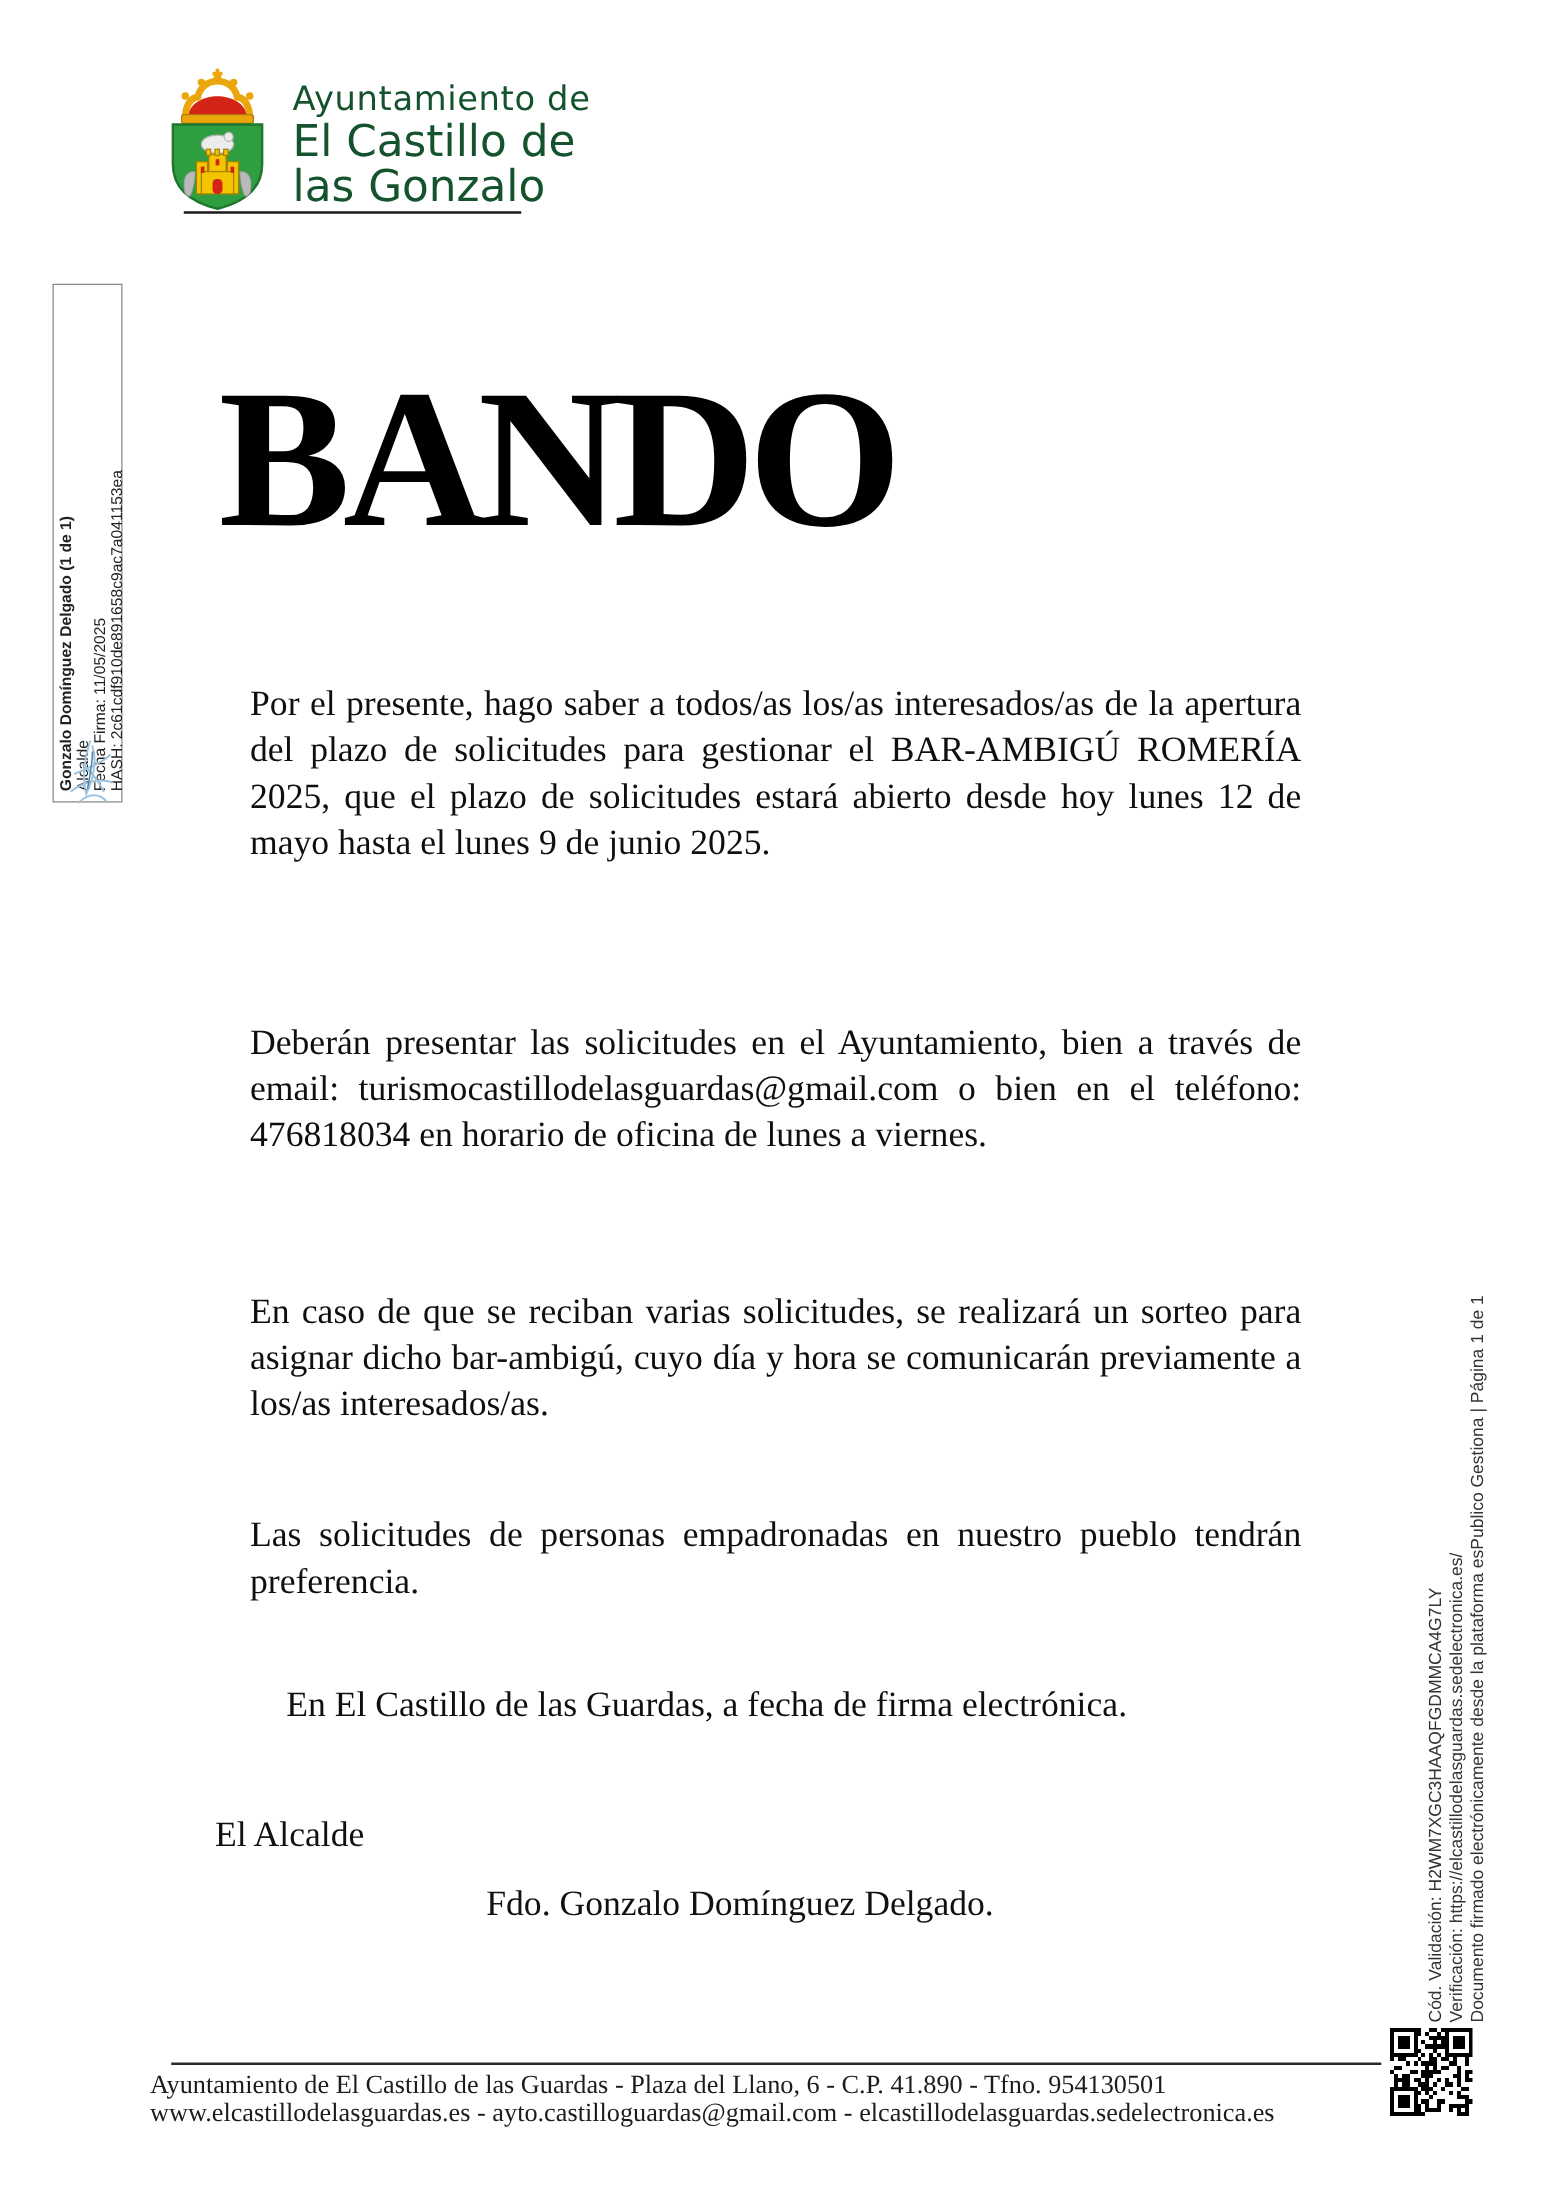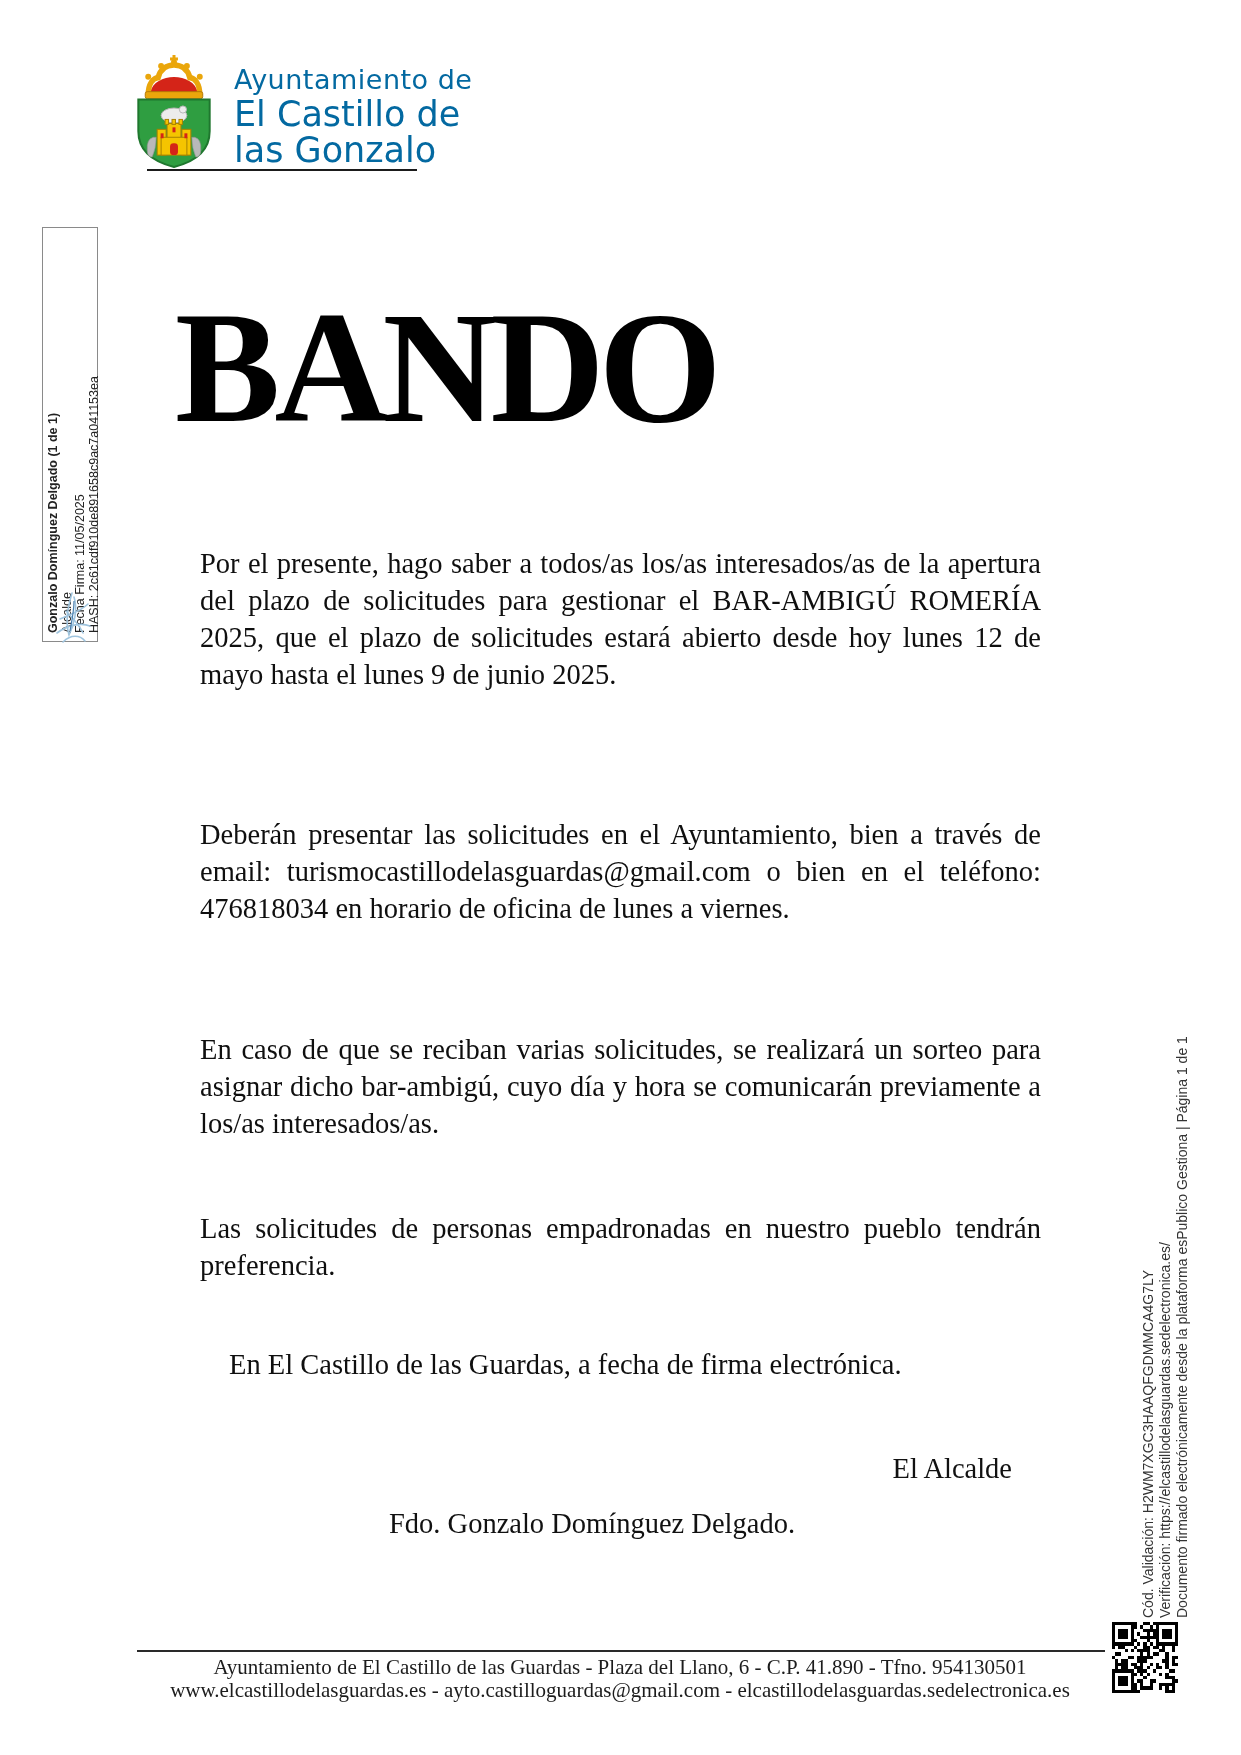--- a/index.html
+++ b/index.html
@@ -3,21 +3,21 @@
 <meta charset="utf-8">
 <style>
   *{margin:0;padding:0;box-sizing:border-box}
   html,body{background:#ffffff}
   .page{position:relative;width:1241px;height:1755px;margin:0 auto;background:#fff;overflow:hidden;
         font-family:"Liberation Serif",serif;color:#111}
 
   
   .header{position:absolute;left:130px;top:54px;display:flex;align-items:flex-start}
   .shield{width:88px;height:114px;flex:0 0 auto}
-  .org{font-family:"DejaVu Sans",sans-serif;color:#0369a1;margin-left:16px;padding-top:10px}
+  .org{font-family:"DejaVu Sans",sans-serif;color:#14532d;margin-left:16px;padding-top:10px}
   .org-line1{font-size:27px;line-height:32px;letter-spacing:.5px}
   .org-line2,.org-line3{font-size:35px;line-height:36px}
   .header-rule{position:absolute;left:147px;top:169px;width:270px;height:2px;background:#1b1b1b}
 
   
   .stamp-left{position:absolute;left:42px;top:227px;width:56px;height:415px;border:1px solid #8a8a8a;background:#fff}
   .stamp-left .rot{position:absolute;inset:0;padding:8px 4px 10px 5px;
         writing-mode:vertical-rl;transform:rotate(180deg);
         font-family:"Liberation Sans",sans-serif;font-size:12.5px;line-height:13.5px;color:#222;white-space:nowrap}
   .stamp-left .signer{font-weight:bold}
@@ -26,34 +26,34 @@
   
   .doc-title{position:absolute;left:175px;top:278px;width:840px;text-align:left;
         font-size:158px;line-height:180px;font-weight:bold;letter-spacing:-6px;color:#000}
   .para{position:absolute;left:200px;width:841px;font-size:28.5px;line-height:37px;text-align:justify;color:#0f0f0f}
   #p1{top:545px}
   #p2{top:816px}
   #p3{top:1031px}
   #p4{top:1210px}
   .dateline{position:absolute;left:192px;top:1346px;width:841px;font-size:28.5px;line-height:37px;
         text-align:left;padding-left:37px;color:#0f0f0f}
-  .sig-role{position:absolute;left:172px;top:1450px;width:840px;text-align:right;font-size:28.5px;line-height:37px}
+  .sig-role{position:absolute;left:172px;top:1450px;width:840px;text-align:left;font-size:28.5px;line-height:37px}
   .sig-name{position:absolute;left:172px;top:1505px;width:840px;text-align:center;font-size:28.5px;line-height:37px}
 
   
   .stamp-right{position:absolute;left:1140px;top:950px;width:52px;height:668px;
         writing-mode:vertical-rl;transform:rotate(180deg);
         font-family:"Liberation Sans",sans-serif;font-size:14px;line-height:16.8px;color:#333;white-space:nowrap}
 
   
   .qr{position:absolute;left:1112px;top:1622px;width:66px;height:71px}
   .qr svg{width:100%;height:100%;display:block}
 
   
-  .footer{position:absolute;left:120px;top:1650px;width:1000px;text-align:center;color:#1c1c1c}
+  .footer{position:absolute;left:120px;top:1650px;width:1000px;text-align:left;color:#1c1c1c}
   .footer-rule{position:absolute;left:17px;top:0;width:968px;height:0;border-top:2px solid #2a2a2a}
   .footer-line{font-size:21px;line-height:22px;margin-top:6px}
   .footer-line + .footer-line{margin-top:1px}
 </style>
 </head>
 <body>
 
 <div class="page">
 
   <div class="header">

